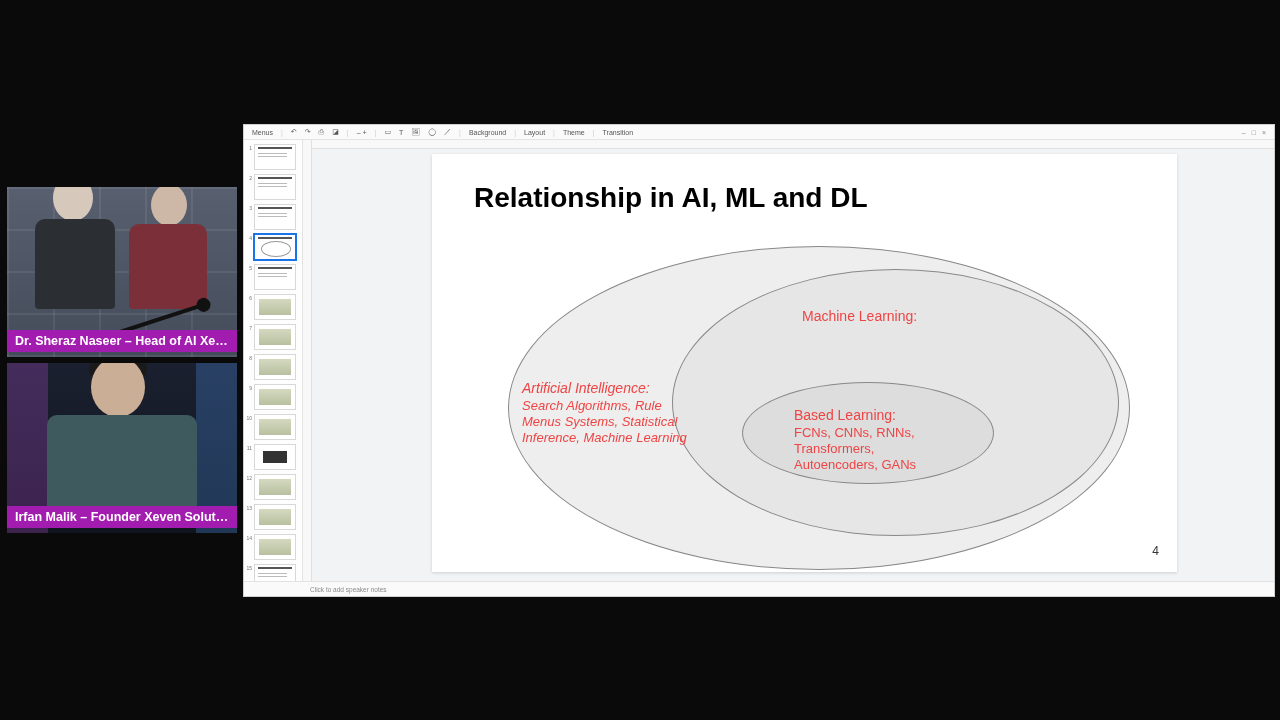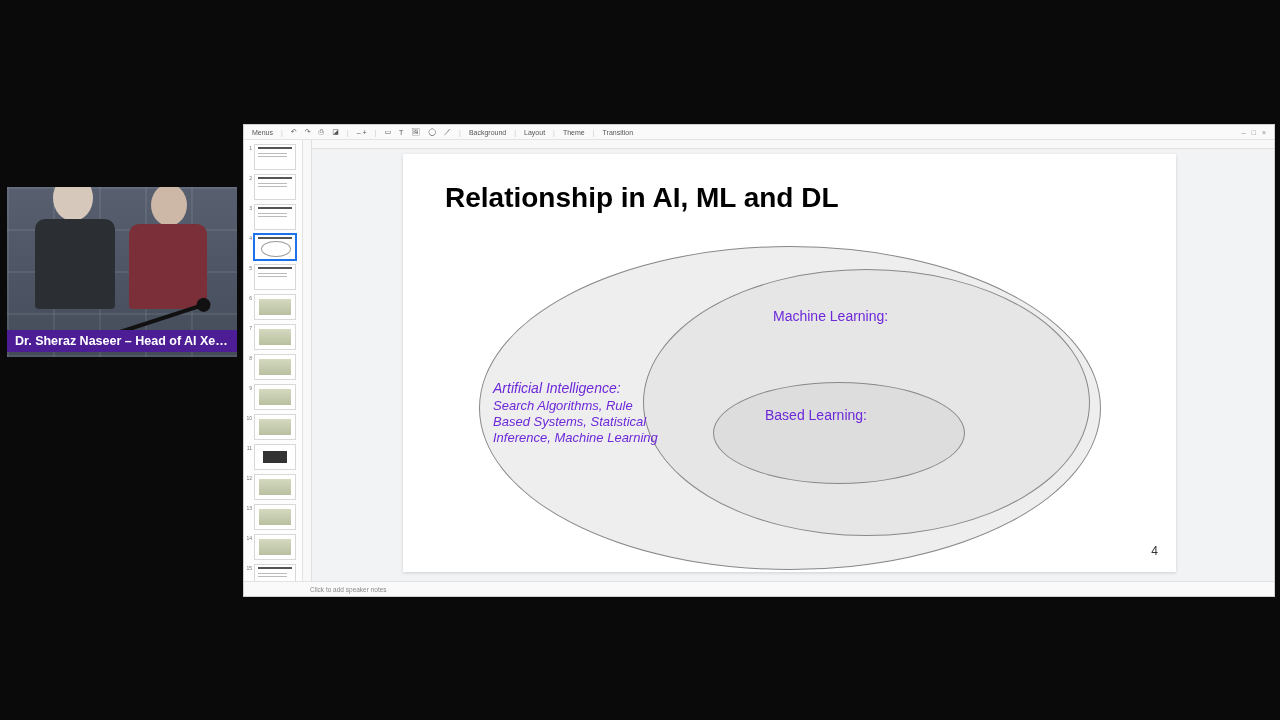--- a/index.html
+++ b/index.html
@@ -85,21 +85,21 @@
   #p2 .body { width: 150px; height: 100px; top: 12px; left: 0; background:#3e5a5e; }
   #p2 .hair { position:absolute; width:58px; height:30px; left:42px; top:-50px;
               border-radius:50% 50% 40% 40%; background:#1a1a1a; }
 
   .cam-label {
     position: absolute;
     left: 0; bottom: 5px;
     width: 100%;
     box-sizing: border-box;
     padding: 4px 8px;
-    background: #4c1d95;
+    background: #a21caf;
     color: #fff;
     font-size: 12.5px;
     font-weight: 600;
     white-space: nowrap;
     overflow: hidden;
     text-overflow: ellipsis;
   }
 
   
   .app-window {
@@ -184,27 +184,26 @@
     position: relative;
     overflow: hidden;
   }
   .ruler-h { position:absolute; left:0; top:0; right:0; height:8px;
              background:#f8f8f8; border-bottom:1px solid #e0e0e0; }
   .ruler-v { position:absolute; left:0; top:0; bottom:0; width:8px;
              background:#f8f8f8; border-right:1px solid #e0e0e0; }
 
   .slide {
     position:absolute;
-    left: 100px;
+    left: 129px;
     top: 14px;
     width: 745px;
     height: 418px;
     background:#ffffff;
     box-shadow: 0 1px 3px rgba(0,0,0,.15);
-    padding-left: 28px;
   }
 
   .slide-title {
     position:absolute;
     left: 42px;
     top: 28px;
     font-size: 28px;
     font-weight: 700;
     color: #000;
     white-space: nowrap;
@@ -217,21 +216,21 @@
     border-radius: 50%;
     background: #ededed;
   }
   #ell-ai { left: 76px;  top: 92px;  width: 620px; height: 322px; background:#eeeeee; }
   #ell-ml { left: 240px; top: 115px; width: 445px; height: 265px; background:#e6e6e6; }
   #ell-dl { left: 310px; top: 228px; width: 250px; height: 100px; background:#dddddd; }
 
   .ell-label {
     position:absolute;
     font-size: 13px;
-    color:#6d28d9;
+    color:#ef4444;
     line-height: 1.25;
   }
   .ell-label .hd { font-weight: 400; font-size: 14px; }
 
   #lab-ai { left: 90px;  top: 226px; width: 165px; font-style: italic; }
   #lab-ml { left: 370px; top: 154px; width: 180px; }
   #lab-dl { left: 362px; top: 253px; width: 150px; }
 
   .slide-num {
     position:absolute; right: 18px; bottom: 14px;
@@ -263,20 +262,30 @@
       </div>
       <div class="person" id="p1b">
         <div class="head"></div>
           <div class="body"></div>
       </div>
       <div class="mic"></div>
     </div>
     <div class="cam-label">Dr. Sheraz Naseer – Head of AI Xeven</div>
   </div>
 
+  <div class="cam" id="cam2">
+    <div class="scene">
+      <div class="person" id="p2">
+        <div class="hair"></div>
+          <div class="head"></div>
+          <div class="body"></div>
+      </div>
+    </div>
+    <div class="cam-label">Irfan Malik – Founder Xeven Solutio...</div>
+  </div>
 
 </div>
 
 <div class="app-window">
 
   <div class="toolbar">
     <span class="tb-btn">Menus</span>
     <span class="sep">|</span>
     <span class="tb-btn">↶</span>
     <span class="tb-btn">↷</span>
@@ -414,27 +423,28 @@
       <div class="slide">
 
         <div class="slide-title">Relationship in AI, ML and DL</div>
 
         <div class="ellipse" id="ell-ai"></div>
         <div class="ellipse" id="ell-ml"></div>
         <div class="ellipse" id="ell-dl"></div>
 
         <div class="ell-label" id="lab-ai">
           <span class="hd">Artificial Intelligence:</span><br>
-          <span>Search Algorithms, Rule Based Systems, Statistical Inference, Machine Learning</span>
+          <span>Search Algorithms, Rule Menus Systems, Statistical Inference, Machine Learning</span>
         </div>
         <div class="ell-label" id="lab-ml">
           <span class="hd">Machine Learning:</span><br>
         </div>
         <div class="ell-label" id="lab-dl">
           <span class="hd">Based Learning:</span><br>
+          <span>FCNs, CNNs, RNNs, Transformers, Autoencoders, GANs</span>
         </div>
 
         <div class="slide-num">4</div>
       </div>
     </div>
   </div>
 
   <div class="notes">Click to add speaker notes</div>
 </div>
 

